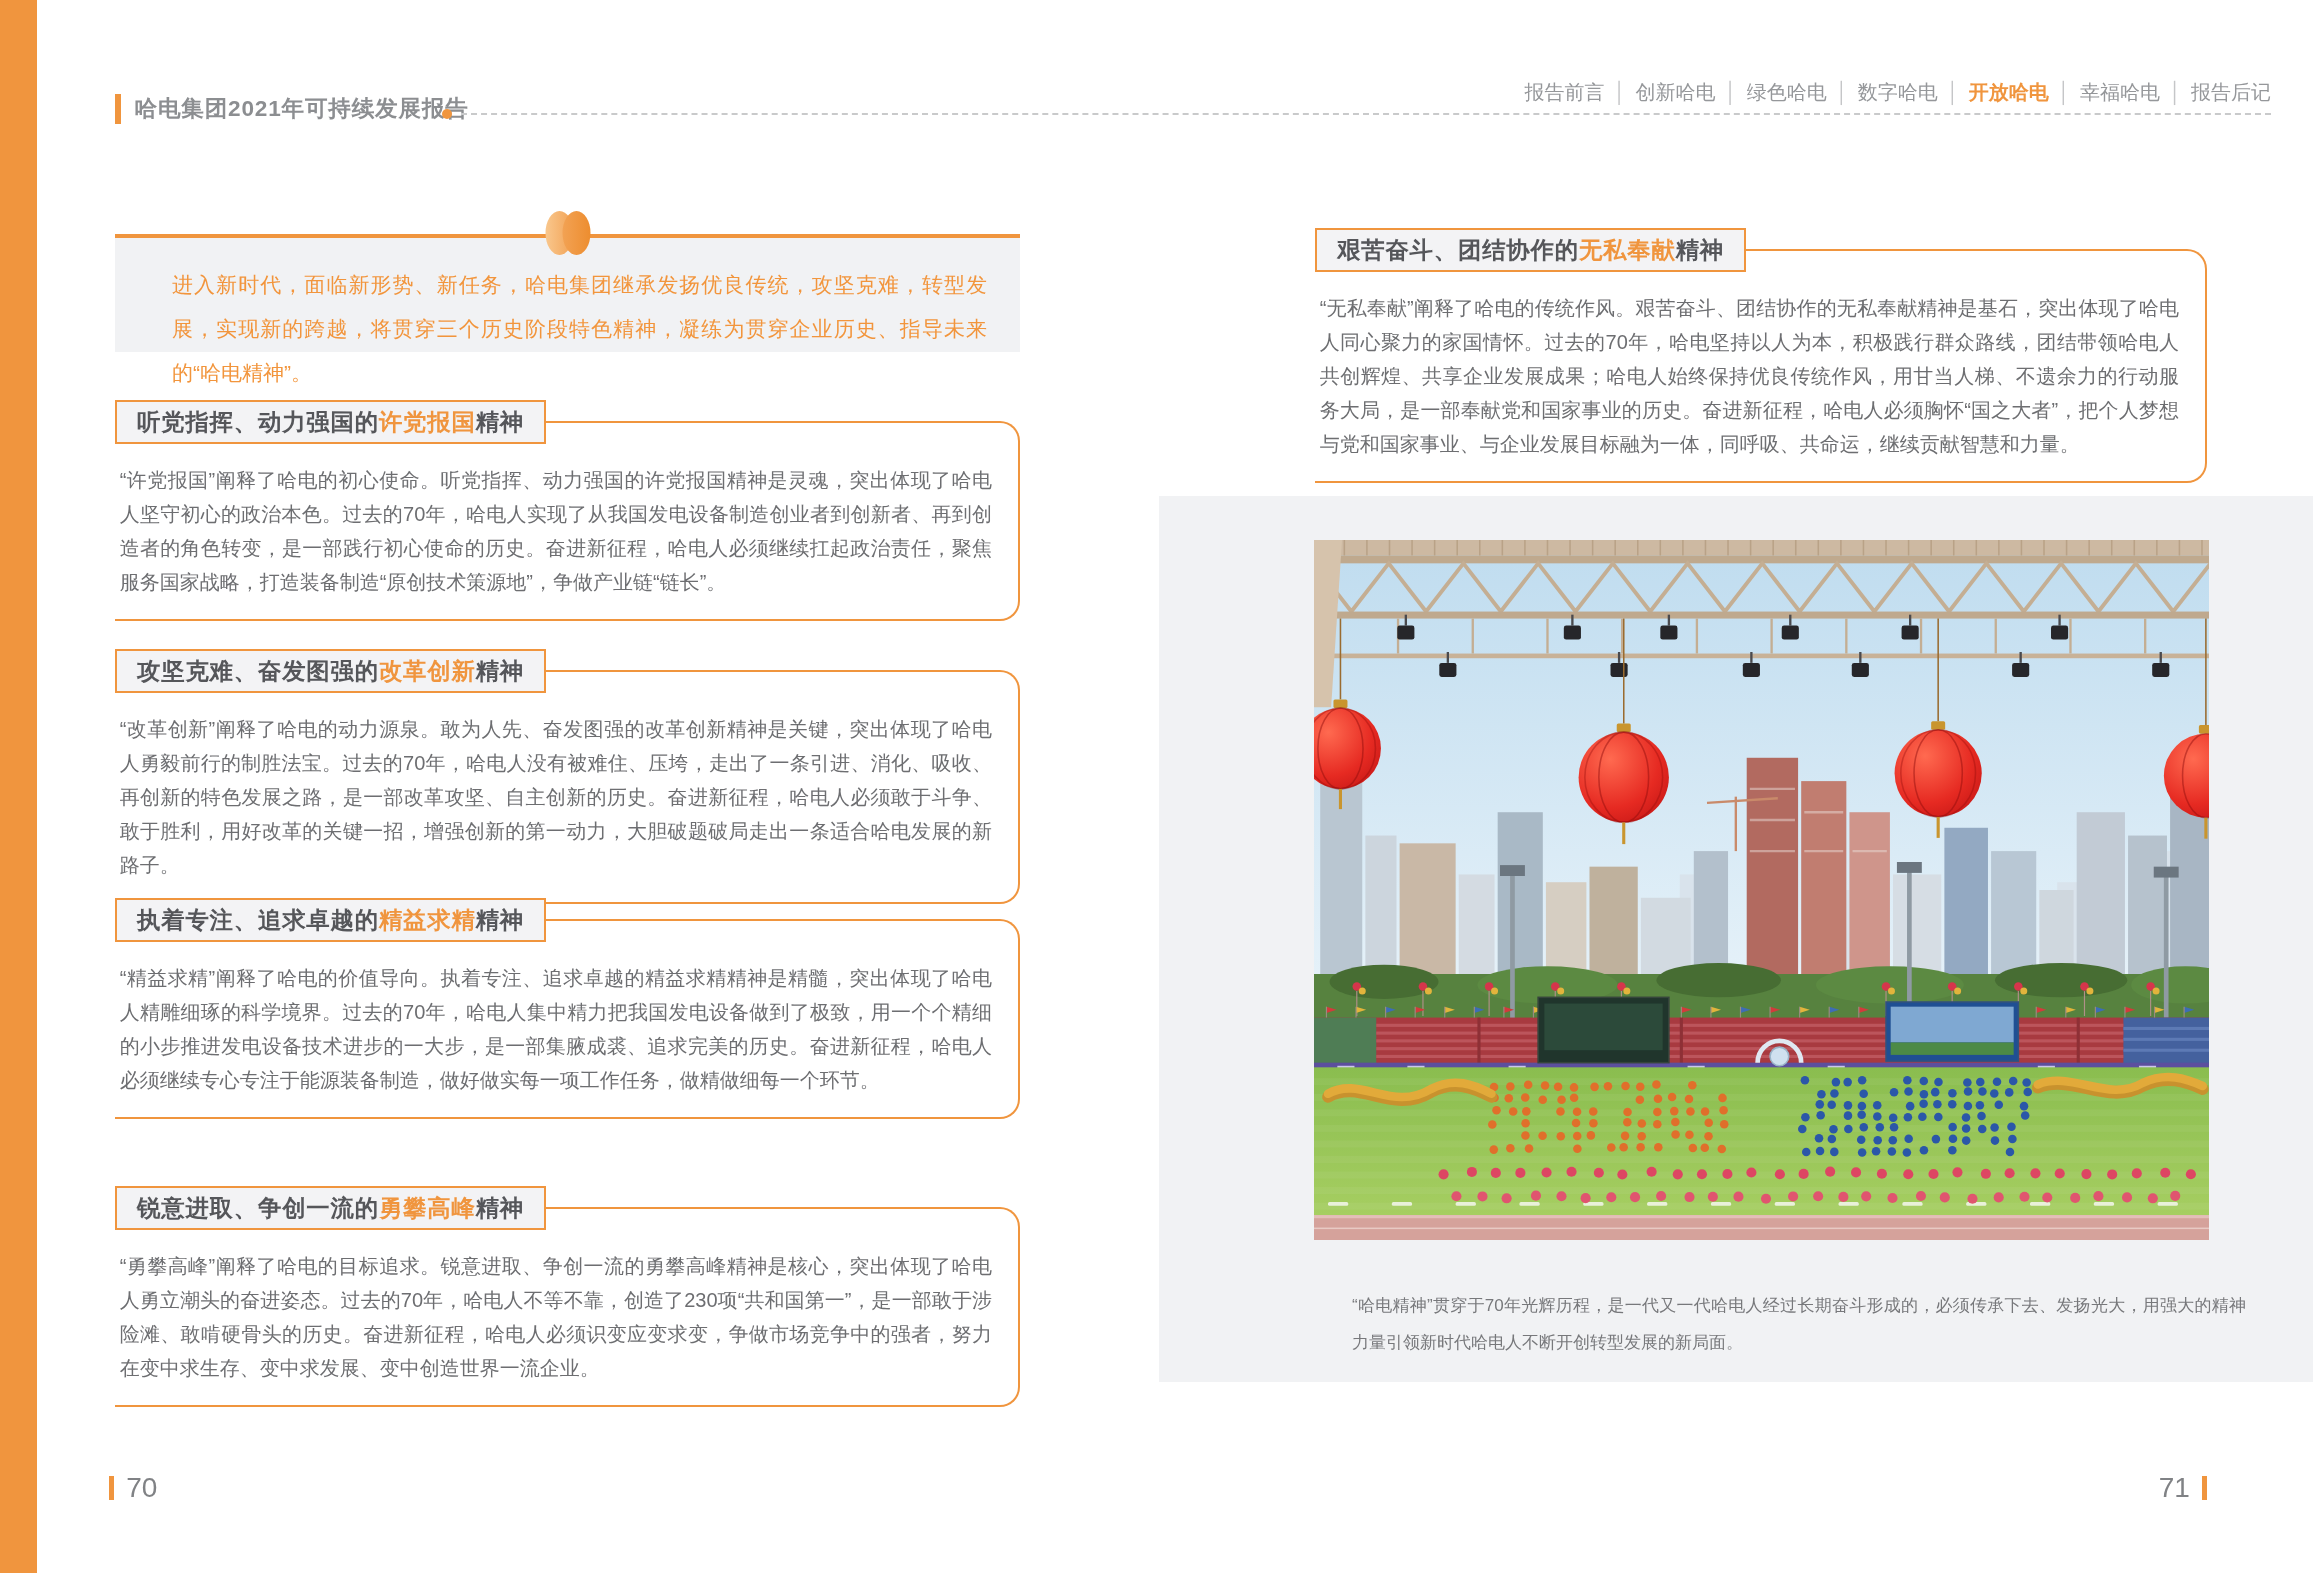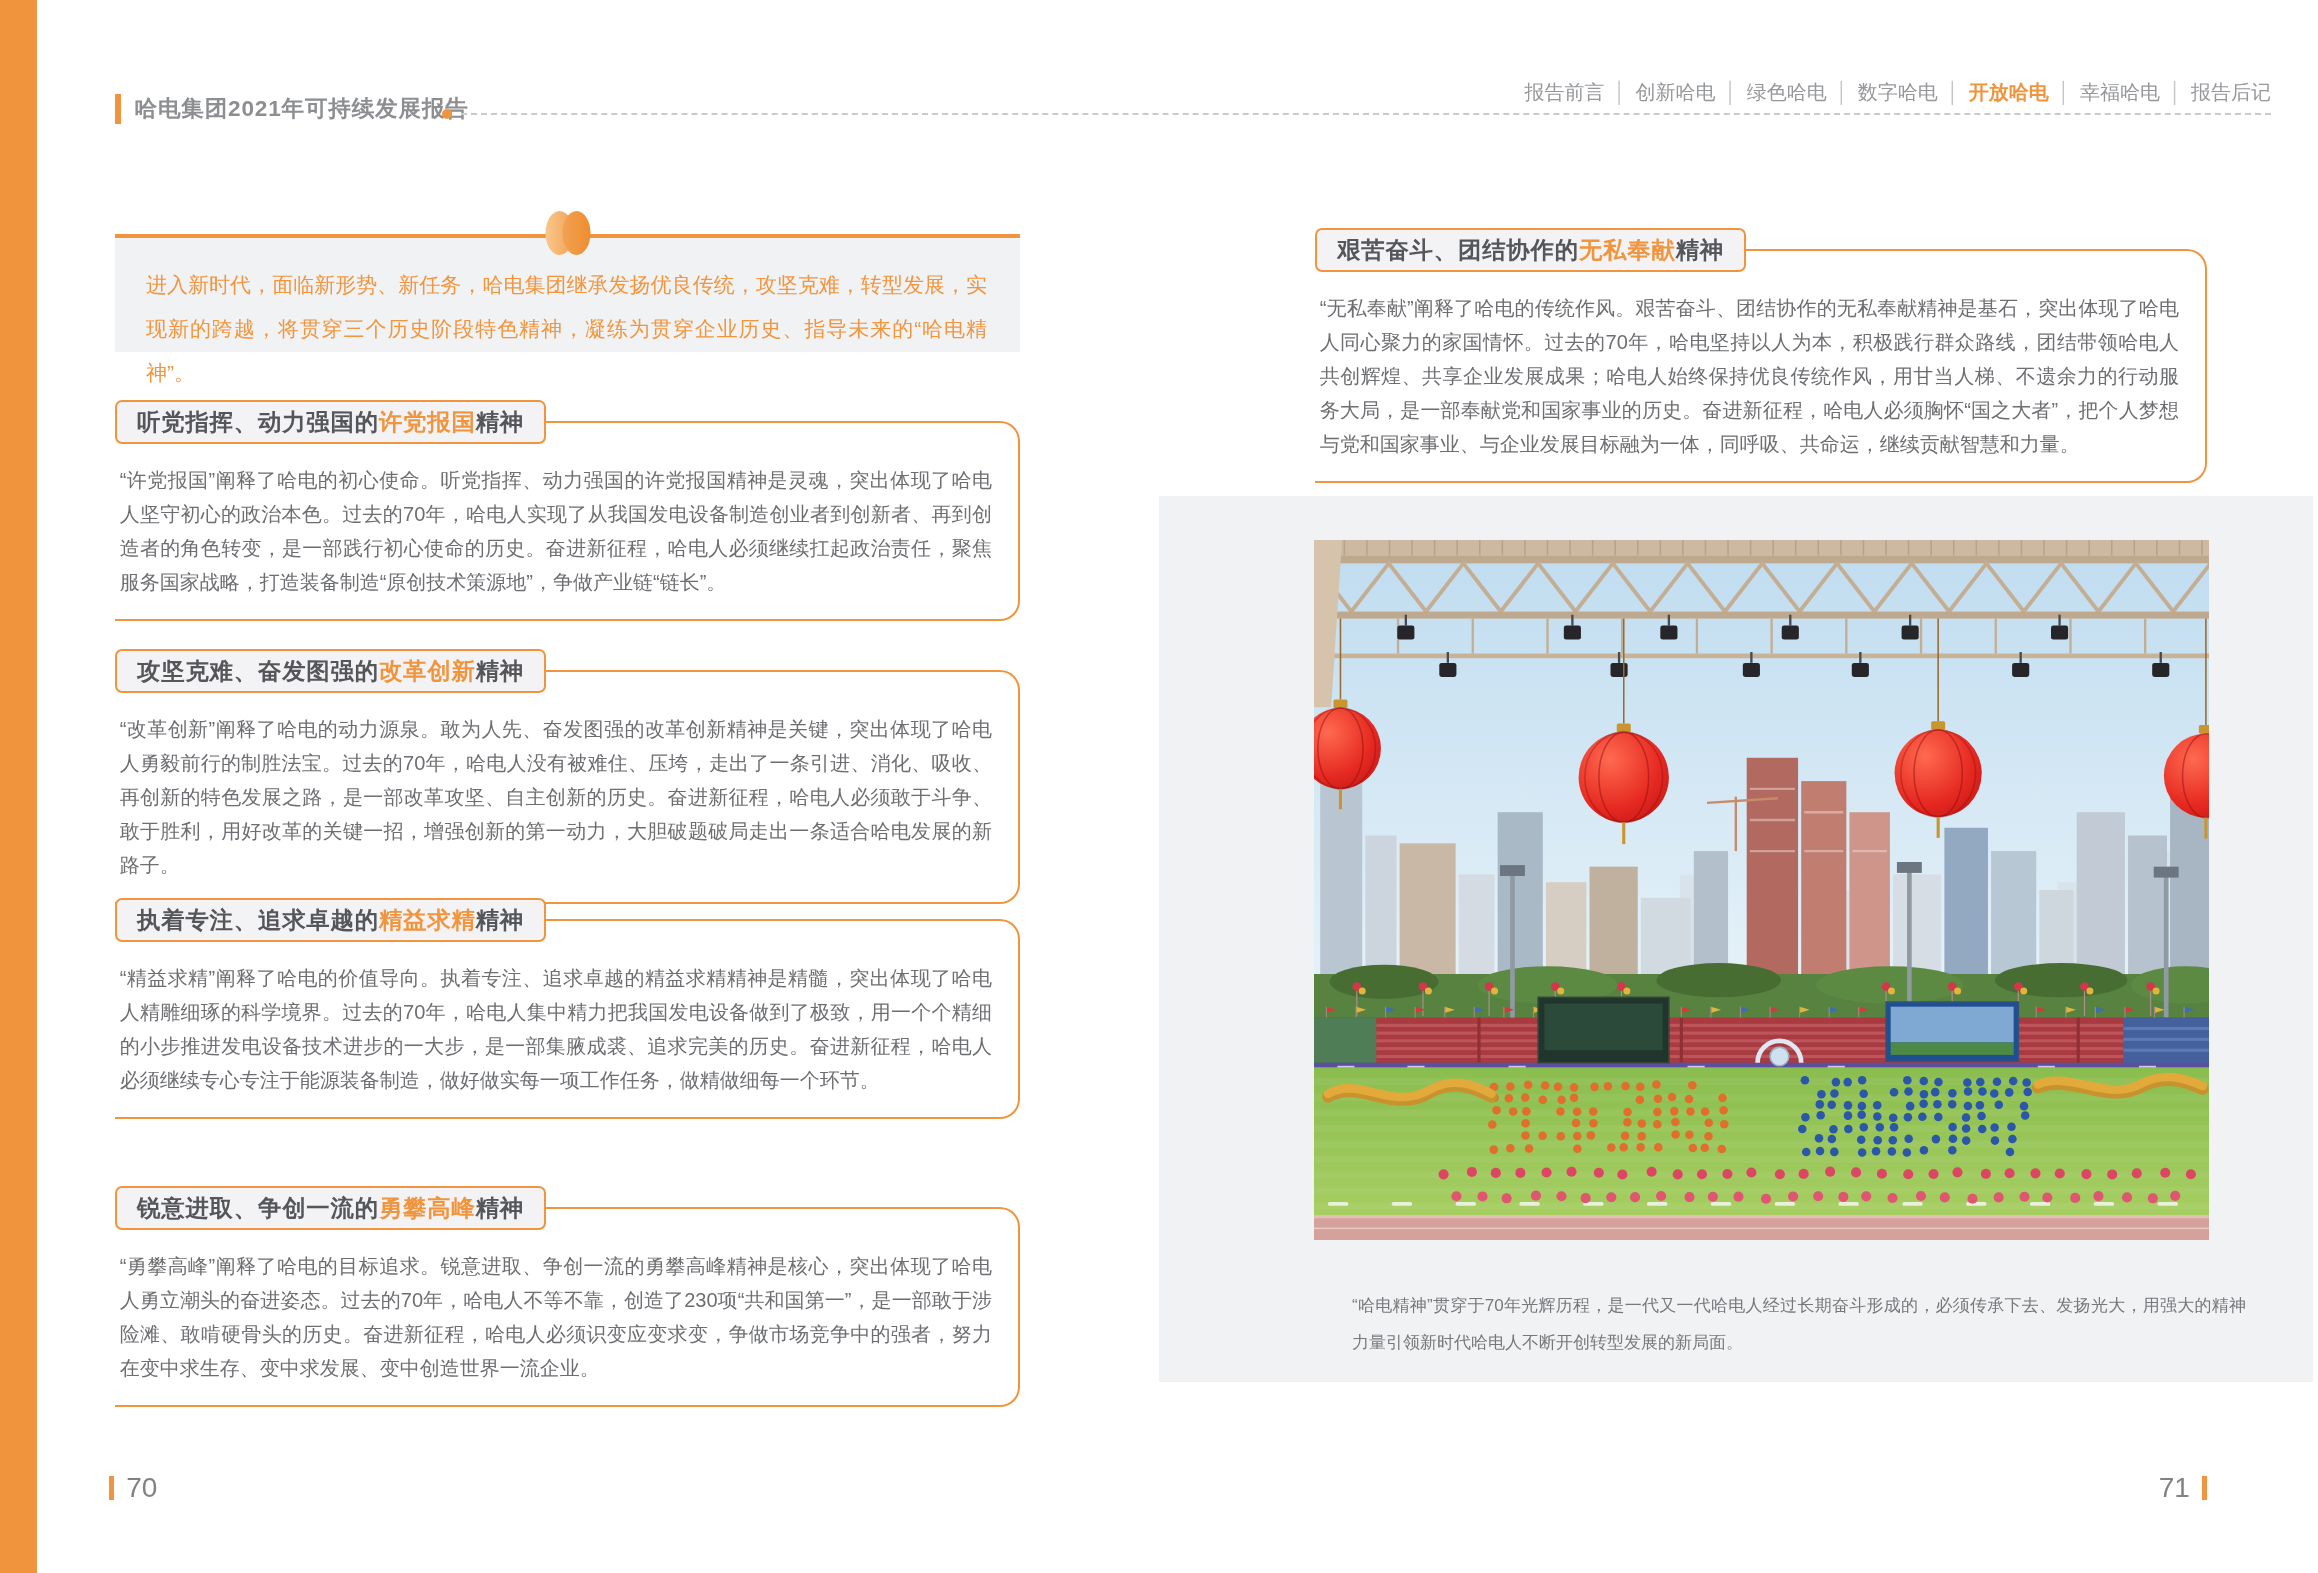--- a/index.html
+++ b/index.html
@@ -23,31 +23,31 @@
   .hdr-bar{width:5.5px;height:30px;background:var(--accent);margin-right:14px;}
   .hdr-title{font-size:22.6px;font-weight:bold;color:var(--muted);letter-spacing:0.8px;}
   .hdr-dot{position:absolute;left:442px;top:109px;width:10px;height:10px;border-radius:50%;background:var(--accent);}
   .hdr-dash{position:absolute;left:461px;right:48px;top:113px;border-top:2.3px dashed #C9CACB;}
   .hdr-nav{position:absolute;right:48px;top:79px;font-size:20px;color:#95979A;white-space:nowrap;}
   .hdr-nav .sep{color:#C5C6C8;margin:0 9.3px;font-weight:normal;}
   .hdr-nav .nav-item{cursor:pointer;}
   .hdr-nav .nav-item.active{color:var(--accent);font-weight:bold;margin-top:7px;}
 
   
-  .intro{position:absolute;left:115px;top:234px;width:905px;height:118px;background:var(--panel);border-top:4.7px solid var(--accent);}
+  .intro{position:absolute;left:115px;top:234px;width:905px;height:118px;background:var(--panel);border-top:4.7px solid var(--accent);padding-left:26px;}
   .intro-orn{position:absolute;left:50%;top:-4.7px;transform:translate(-50%,-50%);display:flex;}
   .orn-c{width:28px;height:44px;border-radius:50%;}
   .orn-c1{background:linear-gradient(90deg,#F9C78D,#F2A254);}
   .orn-c2{background:linear-gradient(90deg,#F2A254,#ED8D2F);margin-left:-11px;}
   .intro-text{padding:25px 33px 0 31px;font-size:21px;line-height:44px;color:#F2953C;text-align:justify;}
 
   
   .section{position:absolute;}
   .frame{position:absolute;left:0;right:0;top:21px;bottom:0;border:2.3px solid var(--accent);border-left:none;border-radius:0 20px 20px 0;}
-  .pill{position:relative;z-index:2;display:inline-flex;align-items:center;height:44px;padding:0 20px;border:2.3px solid var(--accent);border-radius:7px;background:var(--pillbg);font-size:23.4px;font-weight:bold;color:var(--head);letter-spacing:0.8px;white-space:nowrap;}
+  .pill{position:relative;z-index:2;display:inline-flex;align-items:center;height:44px;padding:0 20px;border:2.3px solid var(--accent);border-radius:0;background:var(--pillbg);font-size:23.4px;font-weight:bold;color:var(--head);letter-spacing:0.8px;white-space:nowrap;}
   .pill .hl{color:var(--accent);text-align:right;}
   .sec-body{position:relative;z-index:1;padding:18.7px 28px 22px 4.7px;font-size:20px;line-height:34px;color:var(--body);text-align:justify;}
 
   
   .photo-panel{position:absolute;left:1159px;top:496px;width:1154px;height:886px;background:var(--panel);}
   .stadium{position:absolute;left:1314px;top:540px;width:895px;height:700px;display:block;}
   .caption{position:absolute;left:1352px;top:1287px;width:894px;font-size:17px;line-height:37px;color:#77787B;text-align:justify;}
 
   
   .pgno{position:absolute;top:1472px;display:flex;align-items:center;font-size:28px;color:#808285;}

